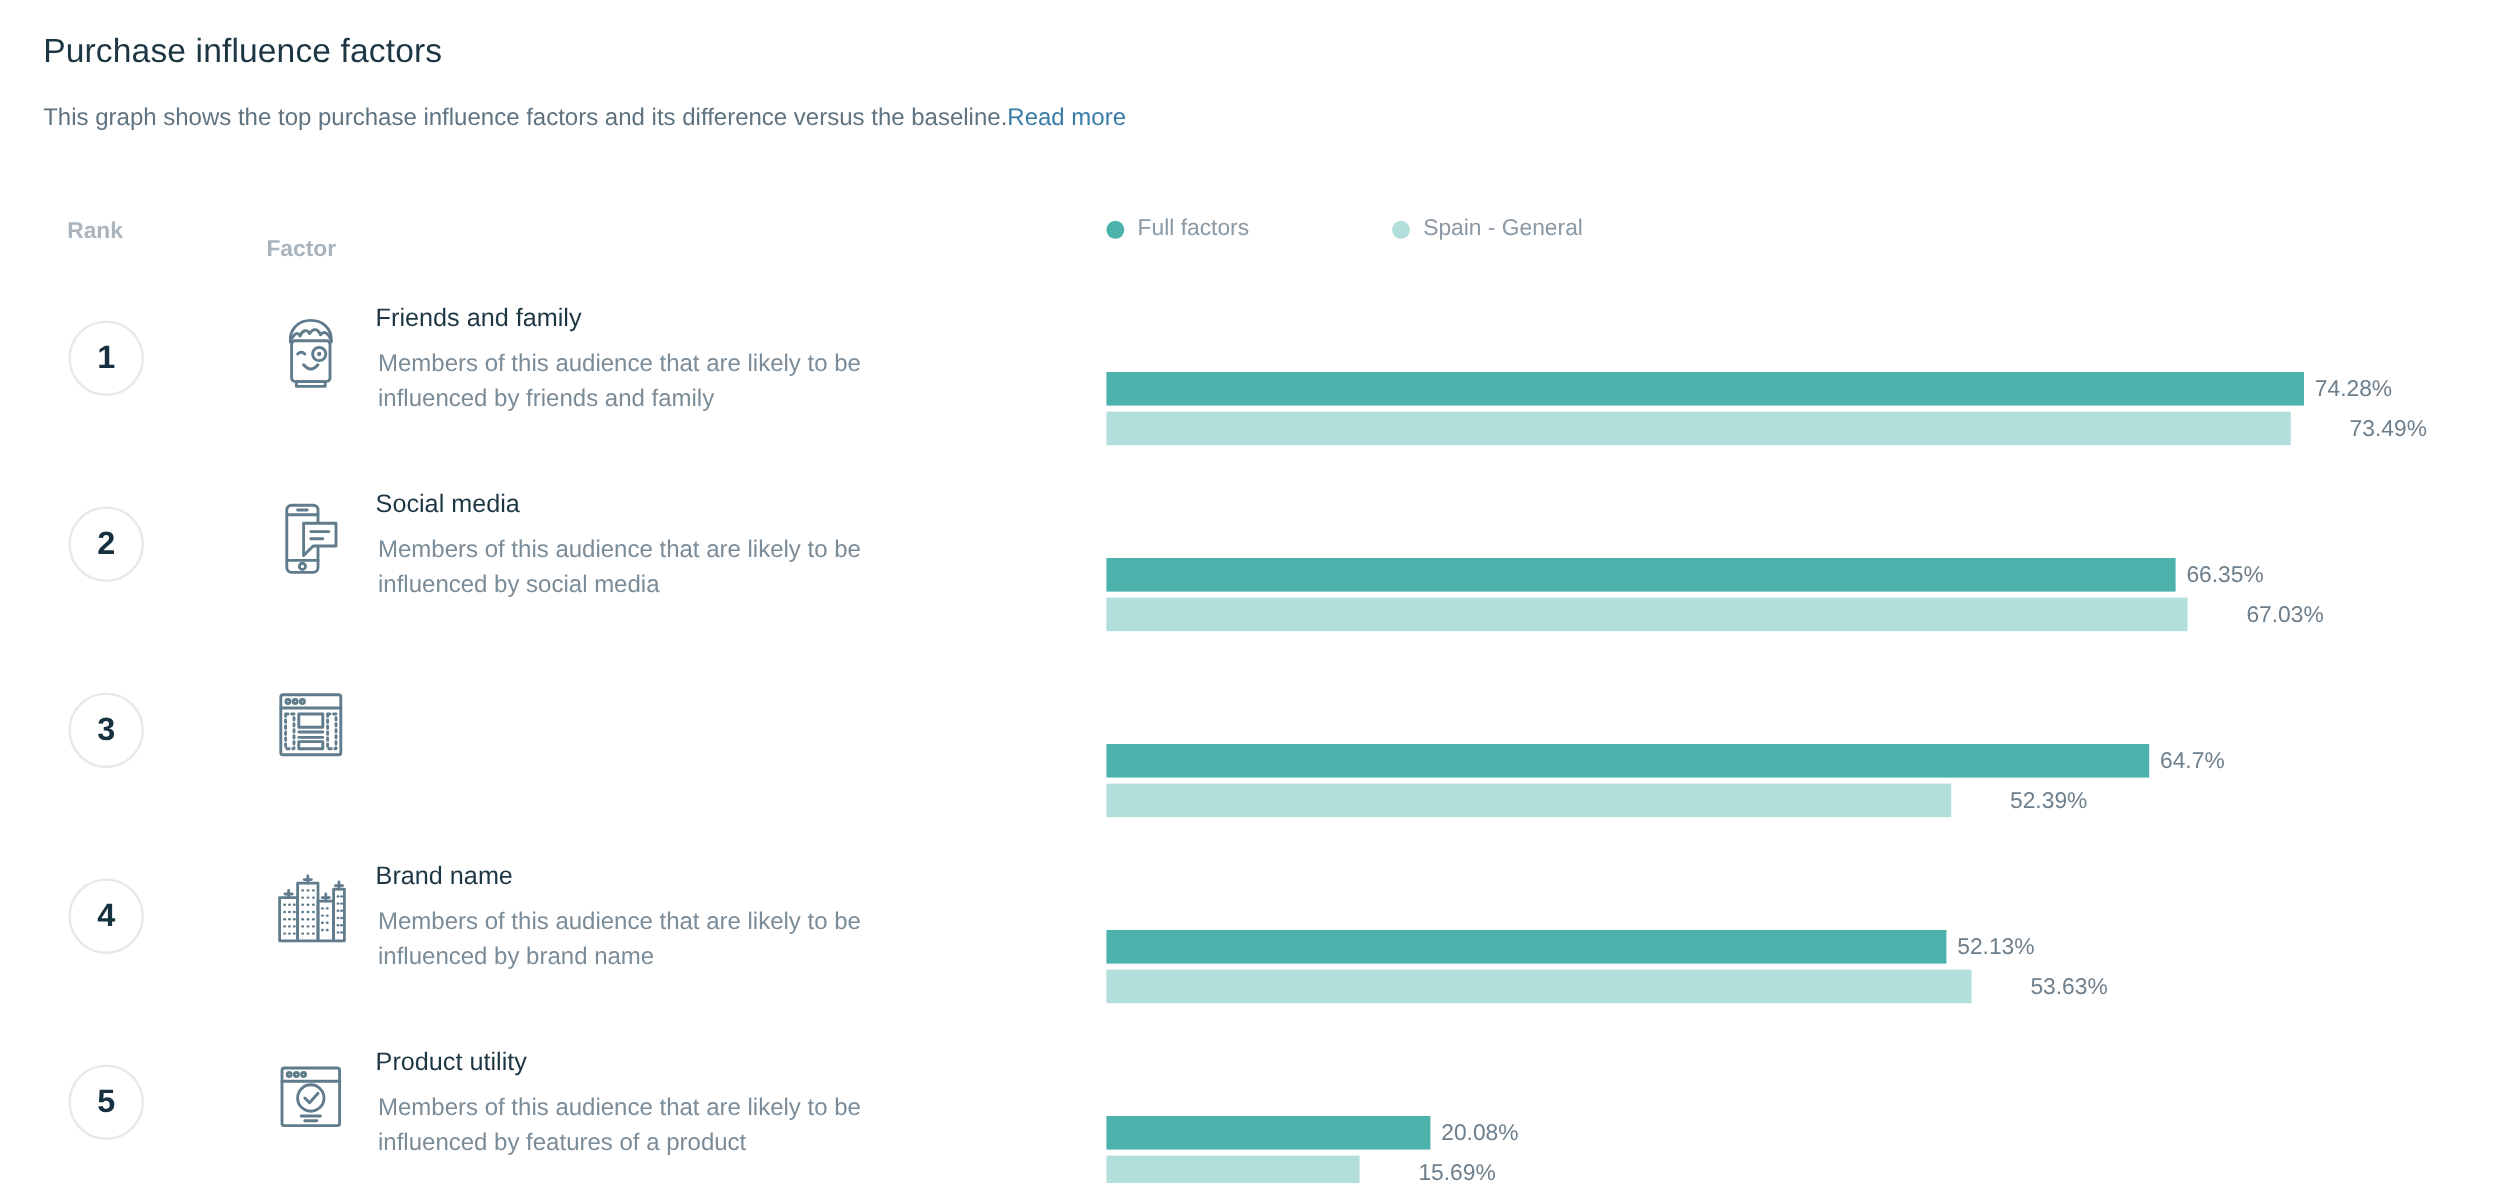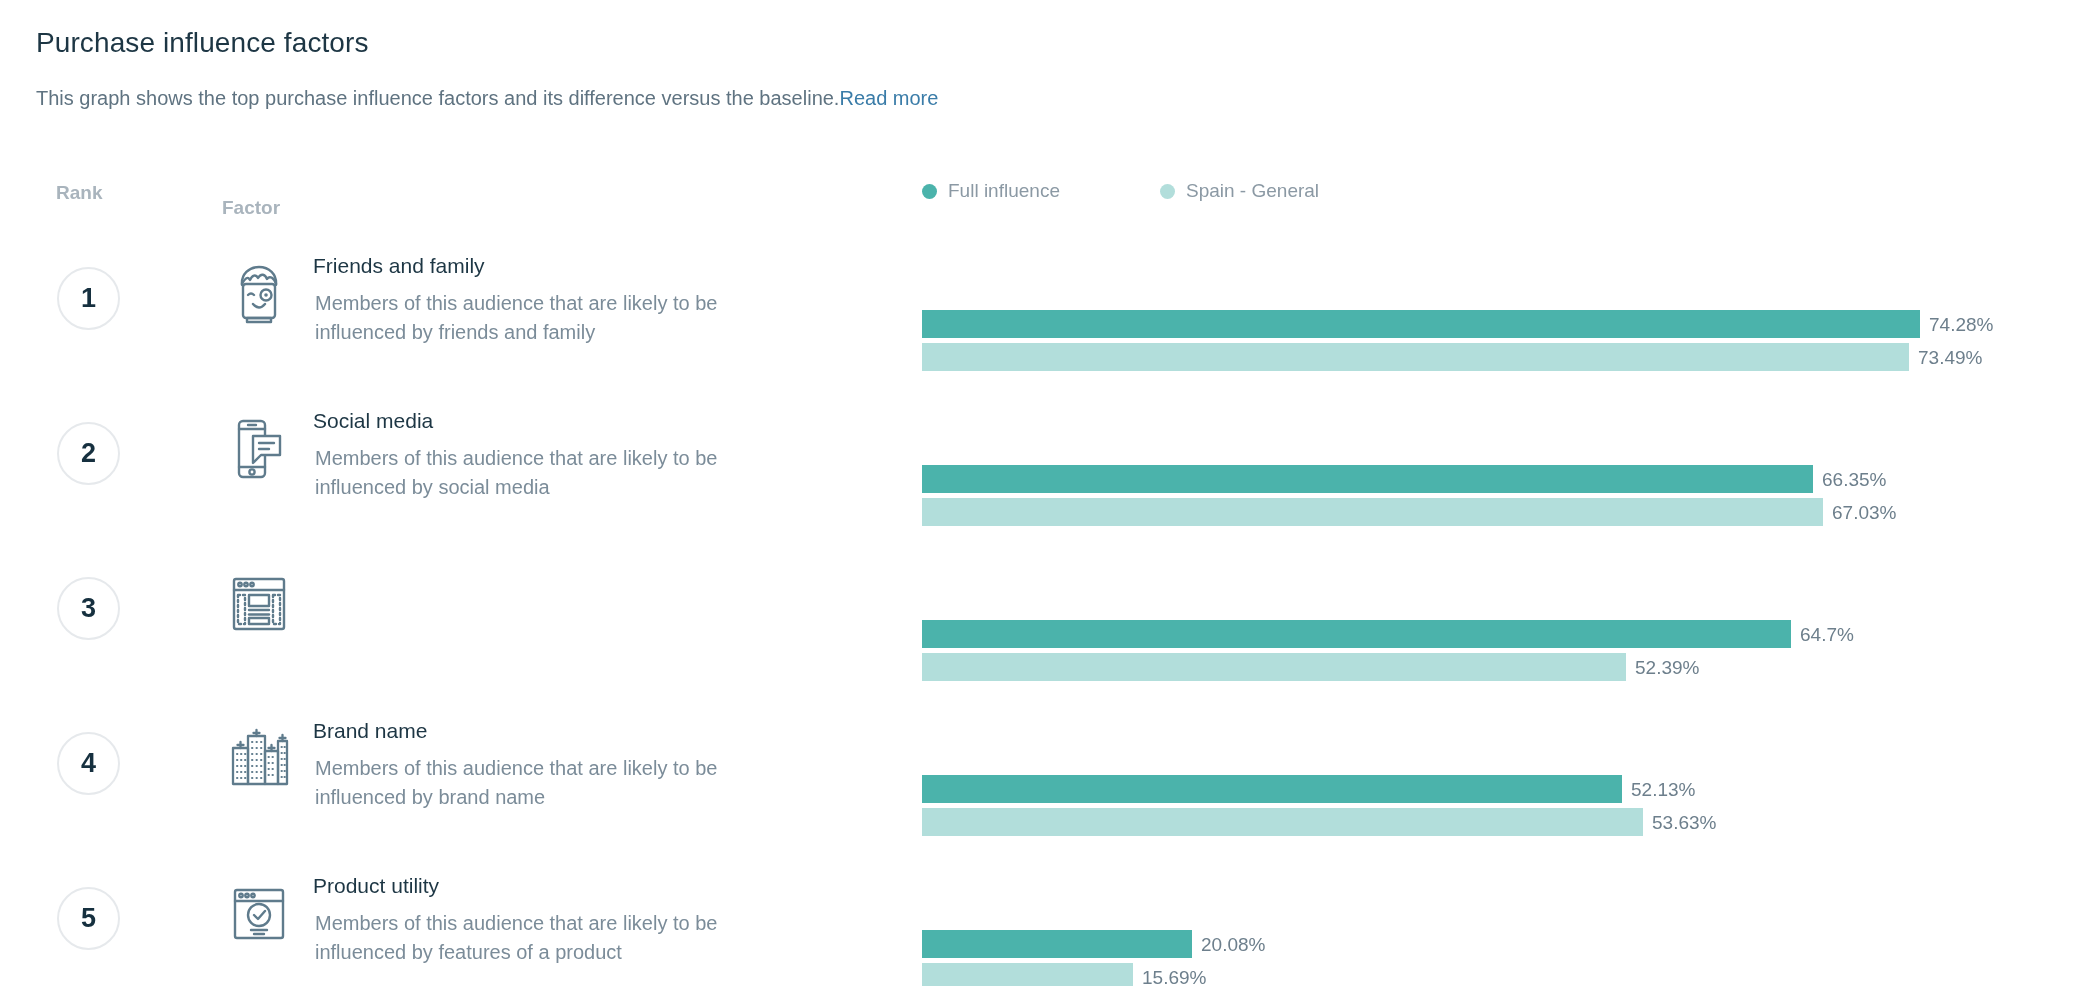--- a/index.html
+++ b/index.html
@@ -169,21 +169,21 @@
     height: 155px;
   }
   .bar-line {
     position: absolute;
     height: 28px;
     display: flex;
     align-items: center;
     margin-top: 36px;
   }
   .bar-line.primary { top: 38px; }
-  .bar-line.secondary { top: 71px; }
+  .bar-line.secondary { top: 71px; gap: 40px; }
   .bar-rect {
     height: 28px;
     display: block;
   }
   .bar-value {
     font-size: 19px;
     color: #6d7f8c;
     margin-left: 9px;
     white-space: nowrap;
     line-height: 1;
@@ -197,21 +197,21 @@
   <div class="card-title">Purchase influence factors</div>
 
   <div class="card-subtitle"><span>This graph shows the top purchase influence factors and its difference versus the baseline.</span><a class="link" href="#">Read more</a></div>
 
   <div class="col-head rank">Rank</div>
   <div class="col-head factor">Factor</div>
 
   <div class="legend">
     <div class="legend-item first">
       <span class="legend-dot" style="background: rgb(75, 179, 171);"></span>
-      <span class="legend-label">Full influence</span>
+      <span class="legend-label">Full factors</span>
     </div>
     <div class="legend-item">
       <span class="legend-dot" style="background: rgb(178, 222, 219);"></span>
       <span class="legend-label">Spain - General</span>
     </div>
   </div>
 
   <div class="rows" id="rows-container">
       <div class="row">
     <div class="rank-circle">

